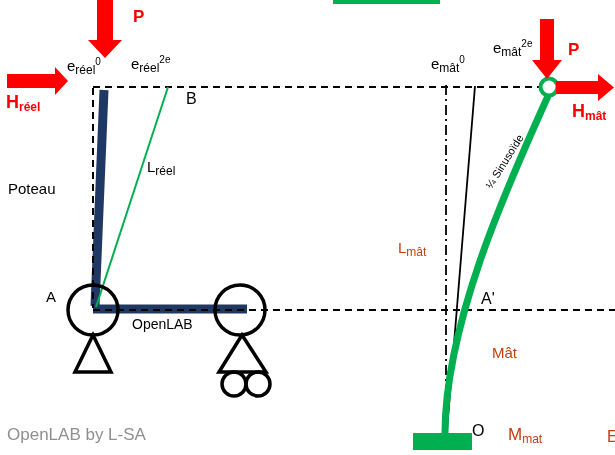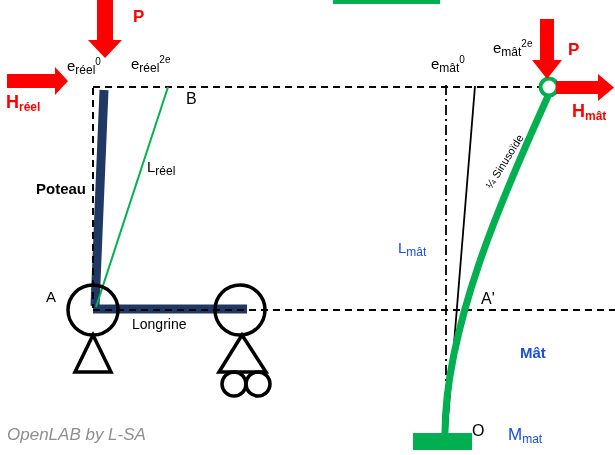--- a/index.html
+++ b/index.html
@@ -5,28 +5,28 @@
   html,body{margin:0;padding:0;background:#fff;}
   #stage{
     position:relative;width:615px;height:455px;background:#fff;overflow:hidden;
     font-family:"Liberation Sans",sans-serif;
   }
   #stage svg{position:absolute;left:0;top:0;}
   .lbl{position:absolute;line-height:1.05;white-space:nowrap;color:#000;font-size:15px;}
   .sub{font-size:12px;vertical-align:-3px;}
   .sup{font-size:10px;vertical-align:6px;}
   .force{color:#FF0000;font-weight:bold;}
-  .green{color:#1d4ed8;}
-  .bold{font-weight:bold;margin-left:28px;}
+  .green{color:#c2410c;}
+  .bold{font-weight:normal;}
   .t10{font-size:10px;line-height:1.15;white-space:normal;}
   .t11{font-size:11px;}
   .t14{font-size:14px;}
   .t16{font-size:16px;}
   .t17{font-size:17px;}
-  .watermark{color:#8F8F8F;font-style:italic;font-size:17px;}
+  .watermark{color:#8F8F8F;font-size:17px;}
   .rot{transform:rotate(-58deg);transform-origin:center center;}
   .twolines{white-space:normal;line-height:1.15;}
 </style>
 </head>
 <body>
 
 <div id="stage">
 
   <svg width="615" height="455" viewBox="0 0 615 455">
 
@@ -76,21 +76,21 @@
 
   <div class="lbl t16" style="left:186px;top:91px">B</div>
 
   <div class="lbl" style="left:147px;top:159px"><span>L</span><span class="sub">réel</span></div>
 
   <div class="lbl bold" style="left:8px;top:181px">Poteau</div>
 
   <div class="lbl" style="left:46px;top:289px">A</div>
 
 
-  <div class="lbl t14" style="left:132px;top:317px">Longrine</div>
+  <div class="lbl t14" style="left:132px;top:317px">OpenLAB</div>
 
   <div class="lbl" style="left:431px;top:55px"><span>e</span><span class="sub">mât</span><span class="sup">0</span></div>
 
   <div class="lbl" style="left:493px;top:39px"><span>e</span><span class="sub">mât</span><span class="sup">2e</span></div>
 
   <div class="lbl force t17" style="left:568px;top:41px">P</div>
 
   <div class="lbl force" style="left:572px;top:102px;font-size:18px"><span>H</span><span class="sub">mât</span></div>
 
   <div class="lbl t11 rot" style="left:462px;top:156px;width:86px;text-align:center">¼ Sinusoïde</div>

